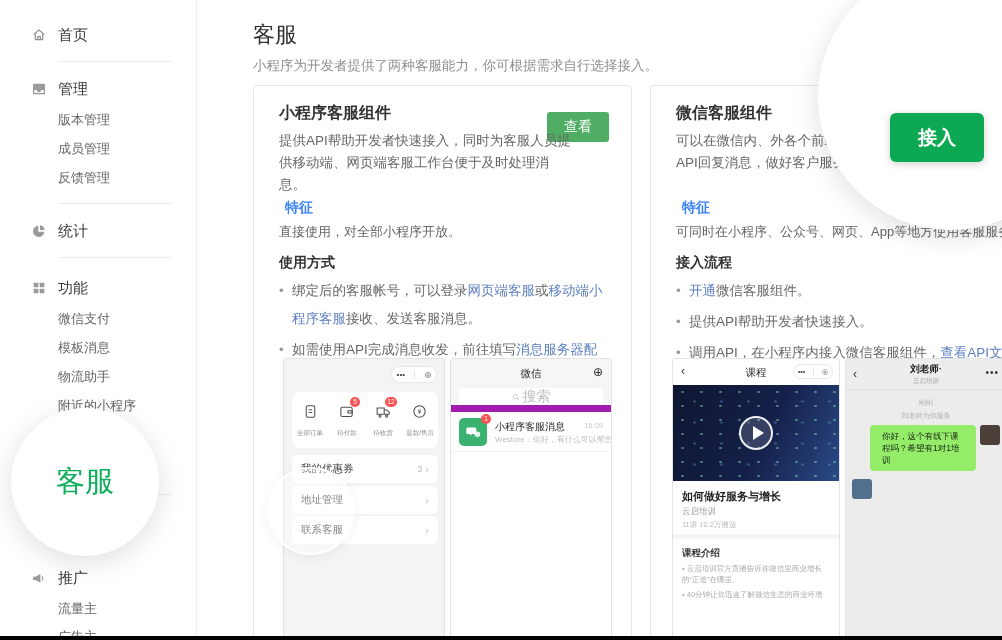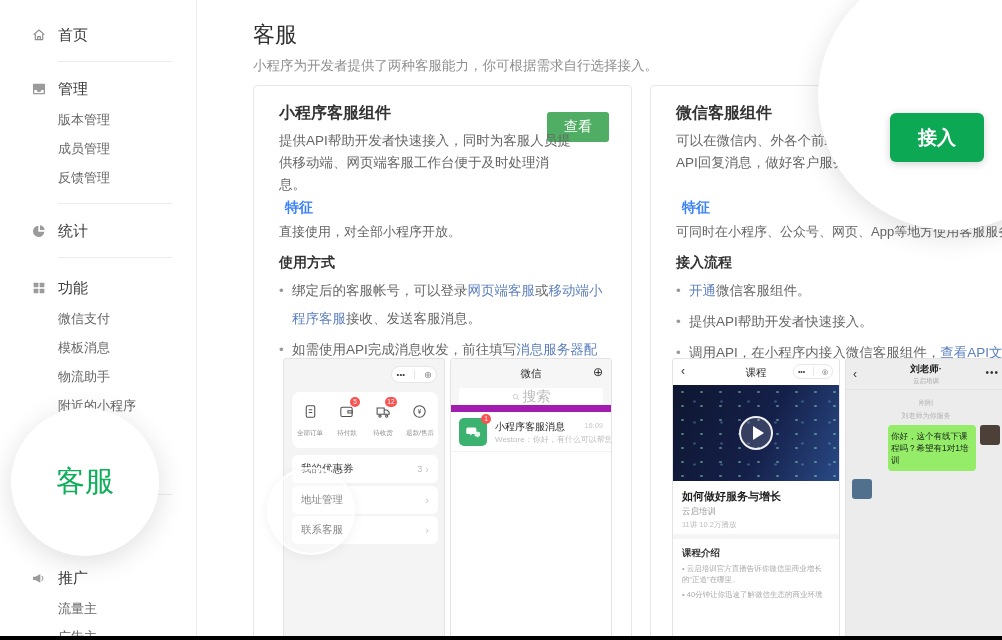--- a/index.html
+++ b/index.html
@@ -91,21 +91,21 @@
   
   #p4-header { position:absolute; left:0; top:0; width:100%; height:31px; background:#ededed; border-bottom:1px solid #e2e2e2; }
   #p4-back { position:absolute; left:7px; top:8px; font-size:12px; color:#333; }
   #p4-namebox { position:absolute; left:0; top:4px; width:100%; text-align:center; }
   #p4-name { font-size:9.5px; font-weight:bold; color:#222; }
   #p4-namesub { font-size:6.5px; color:#9e9e9e; margin-top:1px; }
   #p4-more { position:absolute; right:7px; top:8px; font-size:10px; color:#333; letter-spacing:1px; }
   .p4-center { position:absolute; left:0; width:100%; text-align:center; font-size:7px; color:#b3b3b3; }
   .msg { position:absolute; display:flex; gap:4px; }
   .avatar-sm { width:20px; height:20px; border-radius:3px; flex:none; }
-  .bubble { border-radius:4px; padding:5px 3px; font-size:8.5px; line-height:12px; width:88px; }
+  .bubble { border-radius:4px; padding:5px 12px; font-size:8.5px; line-height:12px; width:106px; }
   #p4-out { top:66px; right:6px; }
   #p4-out .bubble { background:#95ec69; color:#152515; }
   #p4-out .avatar-sm { background:#4c4038; }
   #p4-in { top:120px; left:6px; }
   #p4-in .bubble { background:#fff; color:#333; }
   #p4-in .avatar-sm { background:#51708e; }
 
   
   .spot { position:absolute; background:#fff; border-radius:50%; box-shadow:0 6px 28px rgba(0,0,0,.13); }
   #spot-sidebar { left:11px; top:408px; width:148px; height:148px; z-index:5; display:flex; align-items:center; justify-content:center; }

